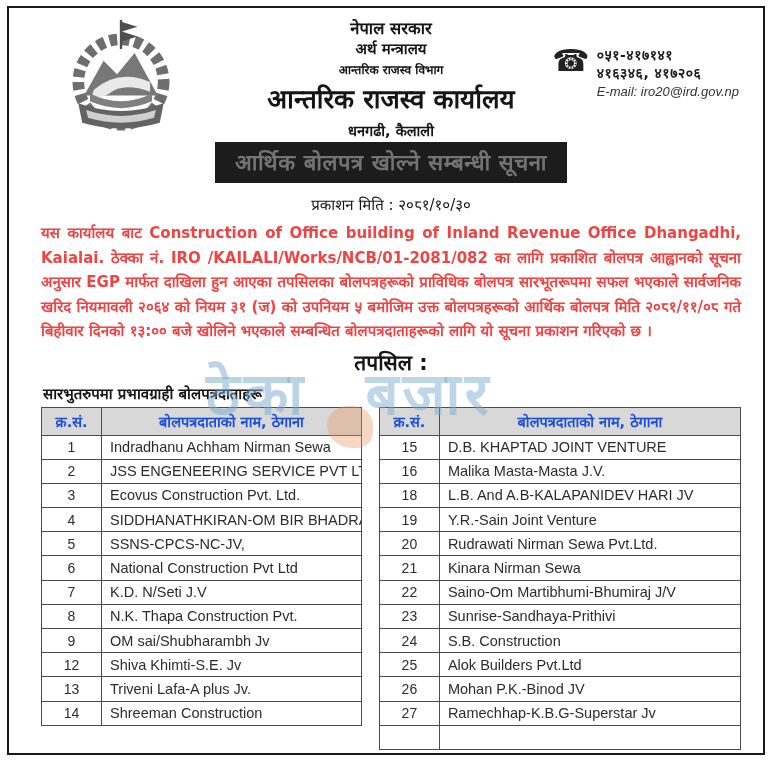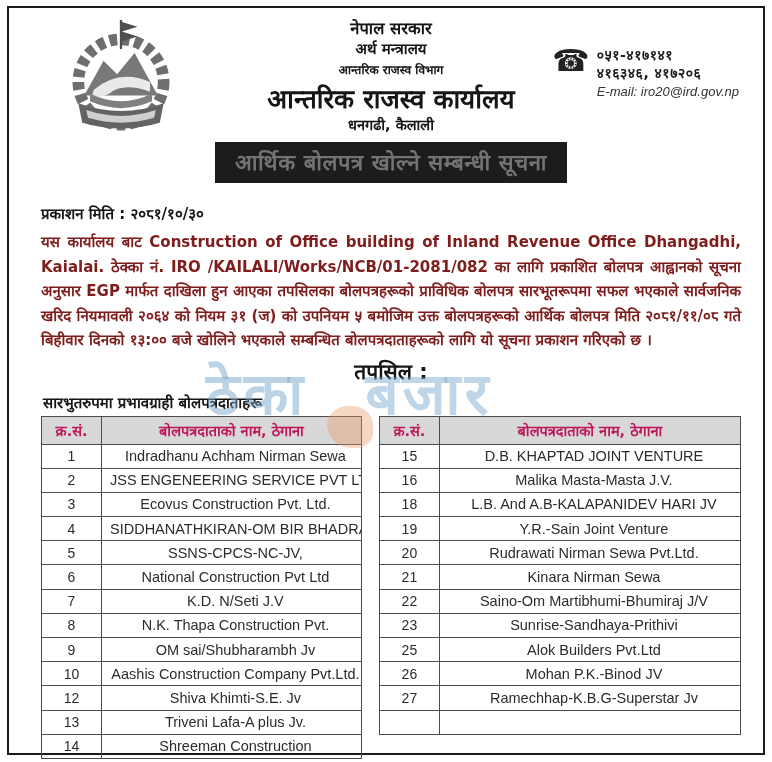--- a/index.html
+++ b/index.html
@@ -29,21 +29,21 @@
   .emblem {
     position: absolute;
     left: 24px; top: 2px;
     width: 112px; height: 126px;
   }
   .head-center { text-align: center; padding-top: 2px; }
   .hc-gov       { font-size: 16.5px; font-weight: bold; line-height: 21px; }
   .hc-ministry  { font-size: 15px;   font-weight: bold; line-height: 20px; }
   .hc-dept      { font-size: 12px; font-weight: bold; line-height: 22px; }
   .hc-office    { font-size: 26px;   font-weight: bold; line-height: 32px; margin-top: 2px; }
-  .hc-location  { font-size: 14.5px; font-weight: bold; line-height: 20px; margin-top: 0; }
+  .hc-location  { font-size: 14.5px; font-weight: bold; line-height: 20px; margin-top: 6px; }
   .contact {
     position: absolute;
     right: 2px; top: 30px;
     display: flex;
     align-items: flex-start;
     gap: 7px;
   }
   .phone-glyph { font-size: 30px; line-height: 30px; color: #222; }
   .contact-lines { font-size: 14px; line-height: 18px; }
   .contact-phone { font-weight: bold; color: #1c1c1c; letter-spacing: 0.5px; }
@@ -53,33 +53,33 @@
     width: max-content;
     margin: 0 auto;
     background: #1c1c1c;
     color: #737373;
     font-size: 22px;
     font-weight: bold;
     padding: 4px 20px 7px 20px;
     letter-spacing: 0.5px;
   }
   .pub-date {
-    text-align: left;
+    text-align: center;
     font-size: 15px;
-    font-weight: bold;
-    margin-top: 20px;
+    font-weight: normal;
+    margin-top: 11px;
   }
   
   .body-text {
     margin-top: 7px;
     font-size: 15px;
     font-weight: 600;
     line-height: 24.5px;
     text-align: justify;
-    color: #7f1d1d;
+    color: #ef4444;
   }
   .detail-heading {
     text-align: center;
     font-size: 21px;
     font-weight: bold;
     margin: 4px 0 7px 0;
   }
   .section-title {
     font-size: 15px;
     font-weight: bold;
@@ -88,30 +88,29 @@
   
   .tables-wrap { display: flex; gap: 17px; align-items: flex-start; position: relative; }
   table.bidders { border-collapse: collapse; table-layout: fixed; }
   table.bidders.left-table  { width: 327px; }
   table.bidders.right-table { width: 369px; }
   table.bidders th, table.bidders td { border: 1.6px solid #4c4c4c; }
   table.bidders thead th {
     background: #d8d8d8;
     font-size: 14.5px;
     font-weight: bold;
-    color: #be185d;
+    color: #1d4ed8;
     padding: 3px 0 4px 0;
   }
   table.bidders col.c-sn { width: 60px; }
   table.bidders td {
     height: 24.2px;
     font-size: 14.5px;
     color: #2c2c2c;
     font-family: "Liberation Sans", "DejaVu Sans", sans-serif;
-    text-align: center;
   }
   table.bidders td.sn { text-align: center; font-size: 14px; }
   table.bidders td.nm { padding-left: 8px; white-space: nowrap; overflow: hidden; }
   
   .watermark {
     position: absolute;
     left: 197px; top: 344px;
     pointer-events: none;
     font-size: 58px;
     font-weight: bold;
@@ -221,24 +220,20 @@
             </tr>
             <tr>
               <td class="sn">8</td>
               <td class="nm">N.K. Thapa Construction Pvt.</td>
             </tr>
             <tr>
               <td class="sn">9</td>
               <td class="nm">OM sai/Shubharambh Jv</td>
             </tr>
             <tr>
-              <td class="sn">10</td>
-              <td class="nm">Aashis Construction Company Pvt.Ltd.</td>
-            </tr>
-            <tr>
               <td class="sn">12</td>
               <td class="nm">Shiva Khimti-S.E. Jv</td>
             </tr>
             <tr>
               <td class="sn">13</td>
               <td class="nm">Triveni Lafa-A plus Jv.</td>
             </tr>
             <tr>
               <td class="sn">14</td>
               <td class="nm">Shreeman Construction</td>
@@ -284,20 +279,24 @@
             </tr>
             <tr>
               <td class="sn">22</td>
               <td class="nm">Saino-Om Martibhumi-Bhumiraj J/V</td>
             </tr>
             <tr>
               <td class="sn">23</td>
               <td class="nm">Sunrise-Sandhaya-Prithivi</td>
             </tr>
             <tr>
+              <td class="sn">24</td>
+              <td class="nm">S.B. Construction</td>
+            </tr>
+            <tr>
               <td class="sn">25</td>
               <td class="nm">Alok Builders Pvt.Ltd</td>
             </tr>
             <tr>
               <td class="sn">26</td>
               <td class="nm">Mohan P.K.-Binod JV</td>
             </tr>
             <tr>
               <td class="sn">27</td>
               <td class="nm">Ramechhap-K.B.G-Superstar Jv</td>

